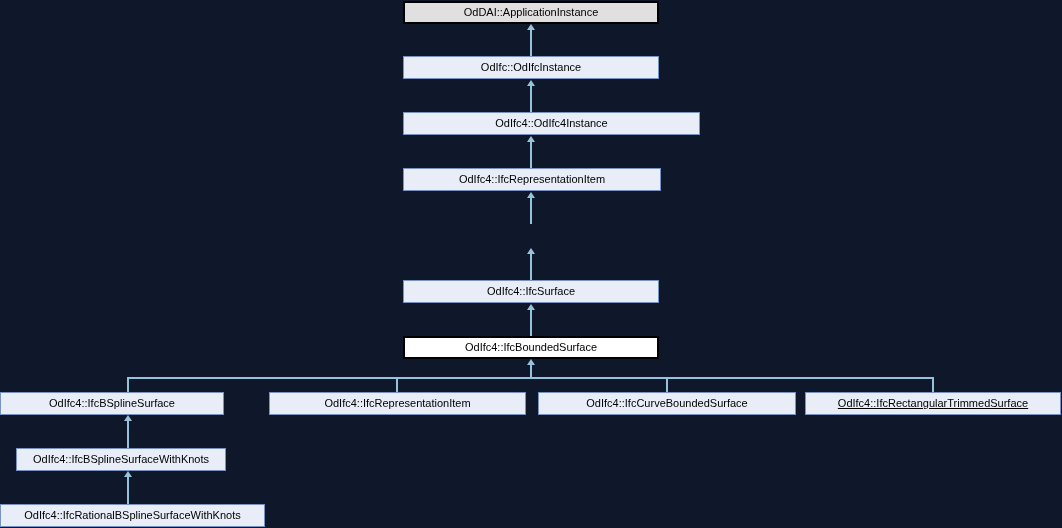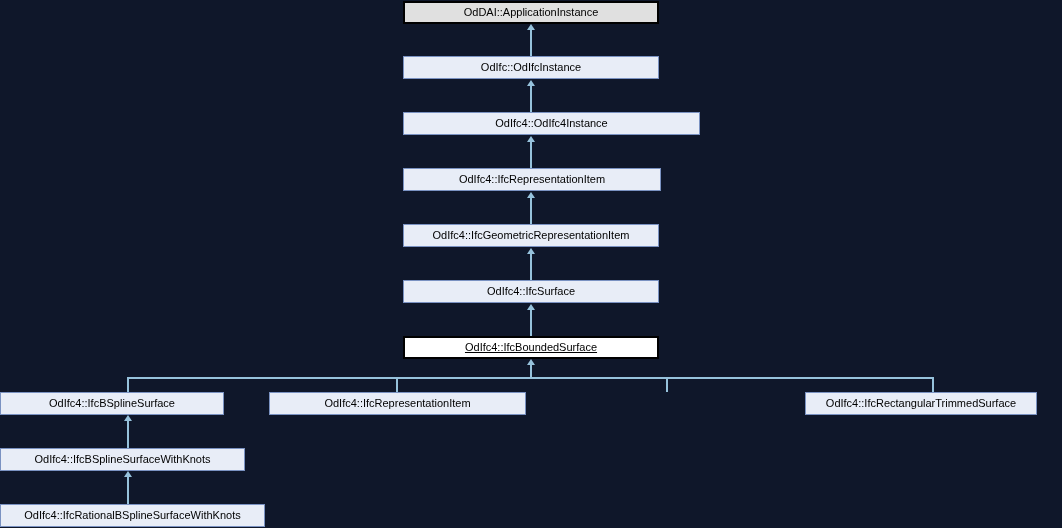--- a/index.html
+++ b/index.html
@@ -58,34 +58,34 @@
 <div id="canvas">
 
   <div class="node root-external" style="left:403px; top:1px;  width:256px;">OdDAI::ApplicationInstance</div>
 
   <div class="node" style="left:403px; top:56px;  width:256px;">OdIfc::OdIfcInstance</div>
 
   <div class="node" style="left:403px; top:112px; width:297px;">OdIfc4::OdIfc4Instance</div>
 
   <div class="node" style="left:403px; top:168px; width:258px;">OdIfc4::IfcRepresentationItem</div>
 
-  <div class="node" style="left:403px; top:224px; width:256px;">OdIfc4::IfcGeometricRepresentationItem</div>
 
   <div class="node" style="left:403px; top:280px; width:256px;text-align:center;">OdIfc4::IfcSurface</div>
 
-  <div class="node current" style="left:403px; top:336px; width:256px;text-decoration:underline;">OdIfc4::IfcBoundedSurface</div>
+  <div class="node current" style="left:403px; top:336px; width:256px;">OdIfc4::IfcBoundedSurface</div>
 
   <div class="node" style="left:0px;   top:392px; width:224px;">OdIfc4::IfcBSplineSurface</div>
 
   <div class="node" style="left:269px; top:392px; width:257px;">OdIfc4::IfcRepresentationItem</div>
 
+  <div class="node" style="left:538px; top:392px; width:258px;">OdIfc4::IfcCurveBoundedSurface</div>
 
-  <div class="node" style="left:805px; top:392px; width:232px;">OdIfc4::IfcRectangularTrimmedSurface</div>
+  <div class="node" style="left:805px; top:392px; width:256px;text-decoration:underline;">OdIfc4::IfcRectangularTrimmedSurface</div>
 
-  <div class="node" style="left:0px; top:448px; width:245px;">OdIfc4::IfcBSplineSurfaceWithKnots</div>
+  <div class="node" style="left:16px; top:448px; width:210px;">OdIfc4::IfcBSplineSurfaceWithKnots</div>
 
   <div class="node" style="left:0px; top:504px; width:265px;">OdIfc4::IfcRationalBSplineSurfaceWithKnots</div>
 
   <div class="arrow-up" style="left:527px; top:24px;"></div>
   <div class="vline" style="left:530px; top:29px; height:27px;"></div>
 
   <div class="arrow-up" style="left:527px; top:80px;"></div>
   <div class="vline" style="left:530px; top:85px; height:27px;"></div>
 
   <div class="arrow-up" style="left:527px; top:136px;"></div>

